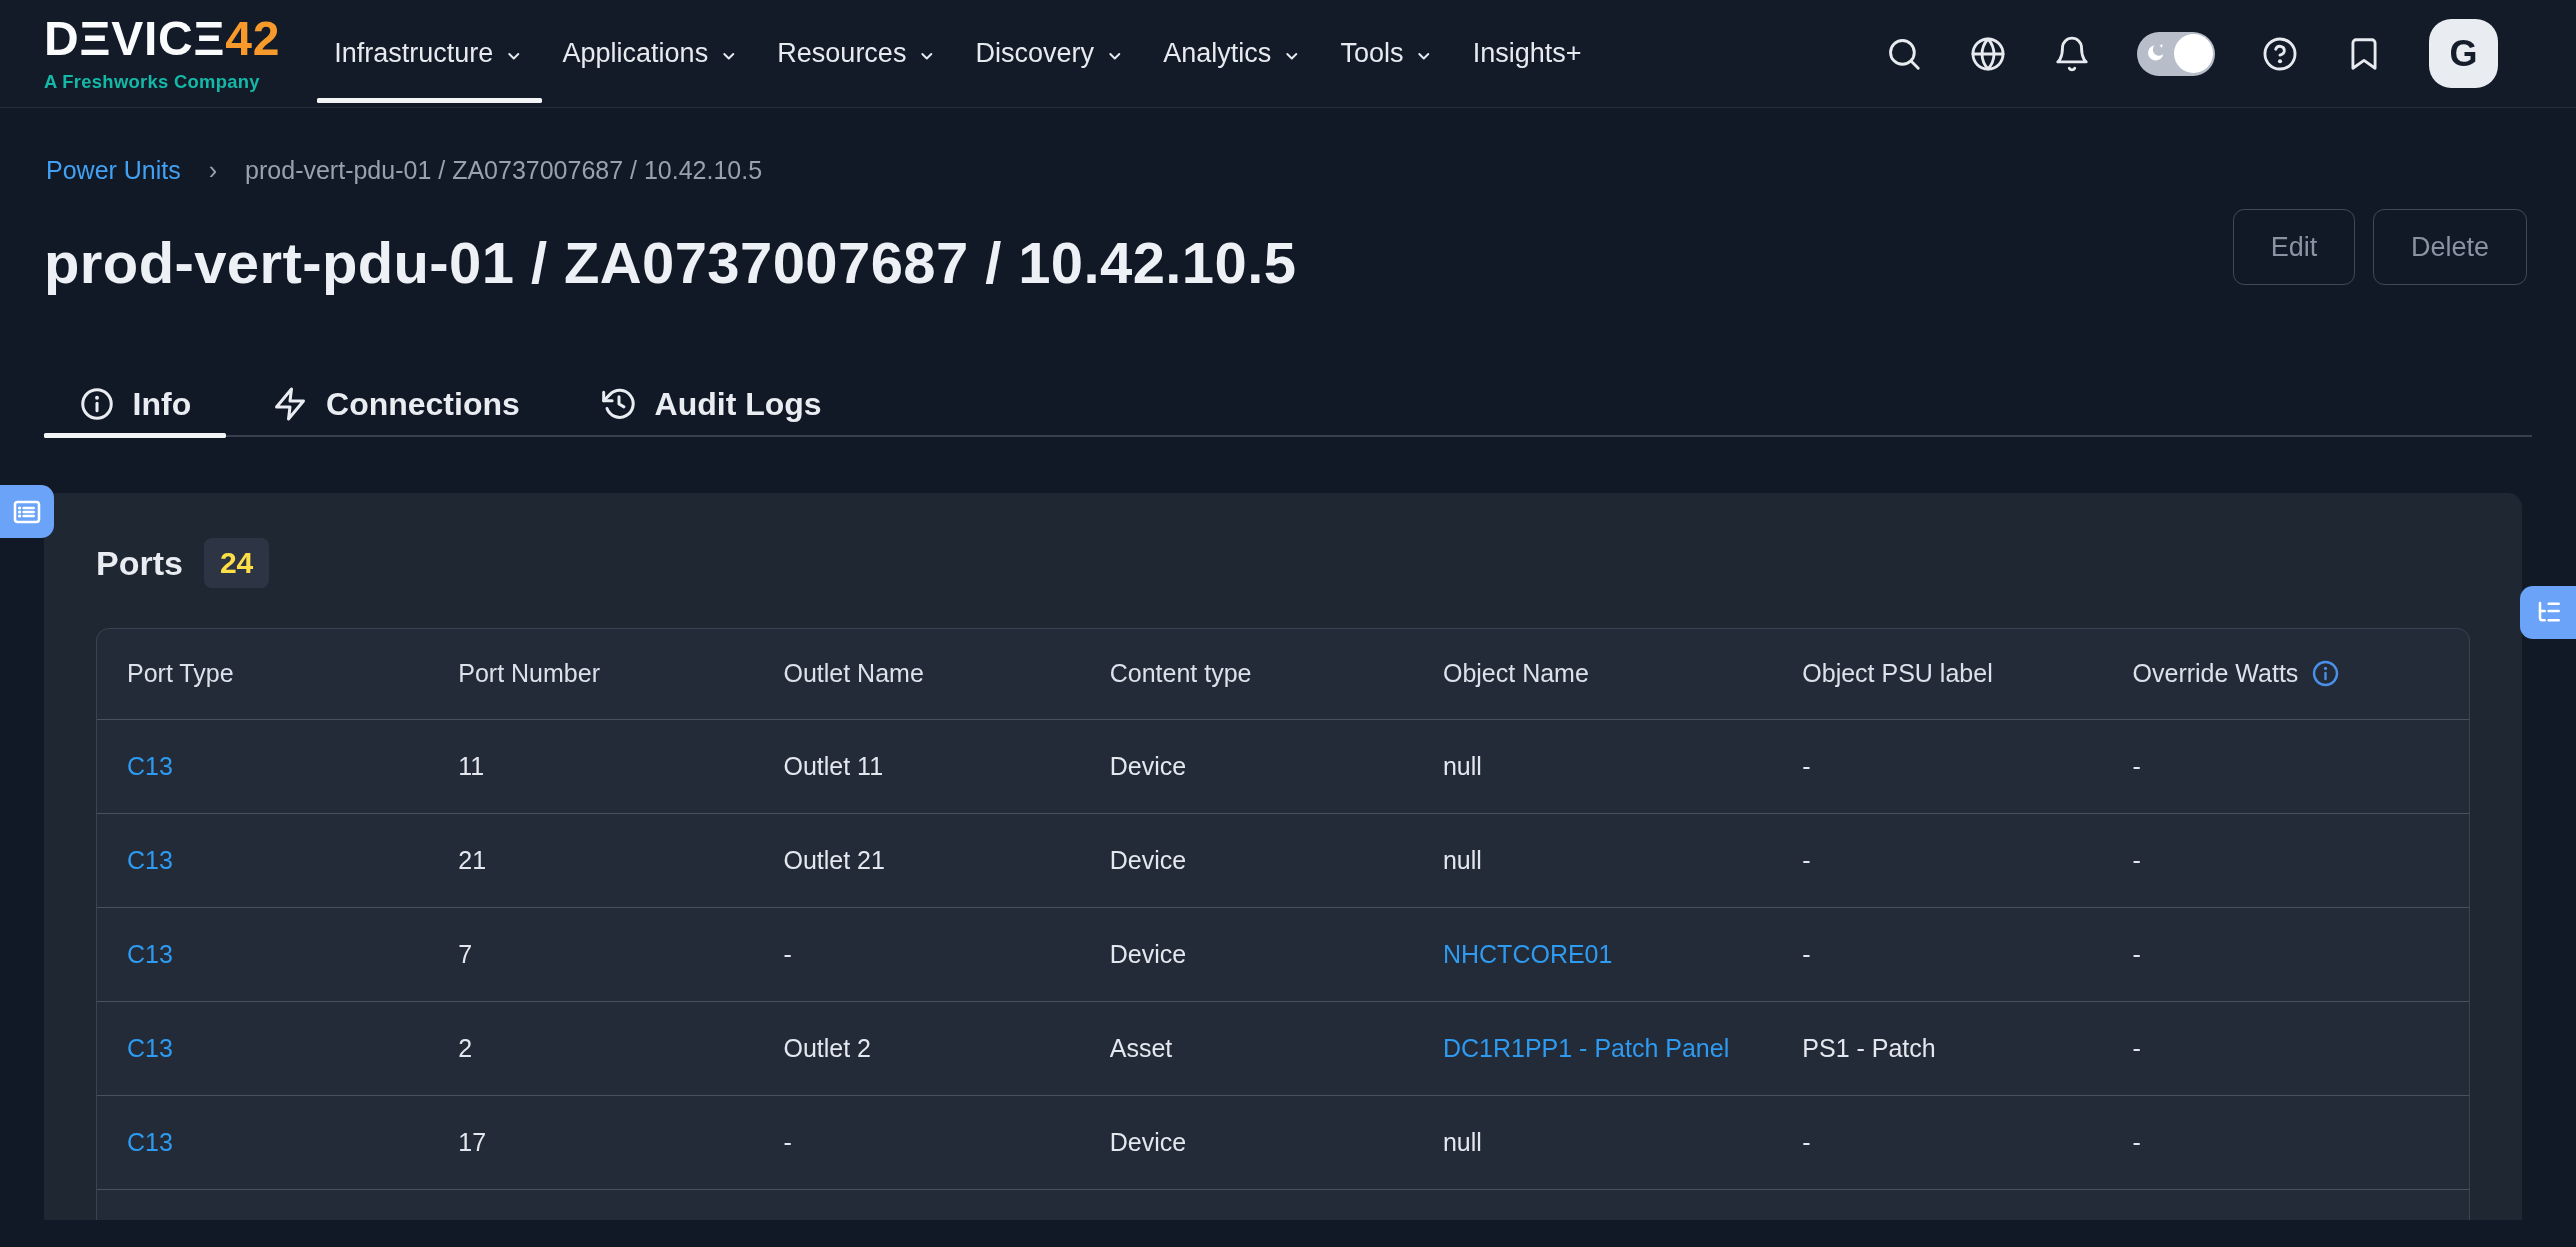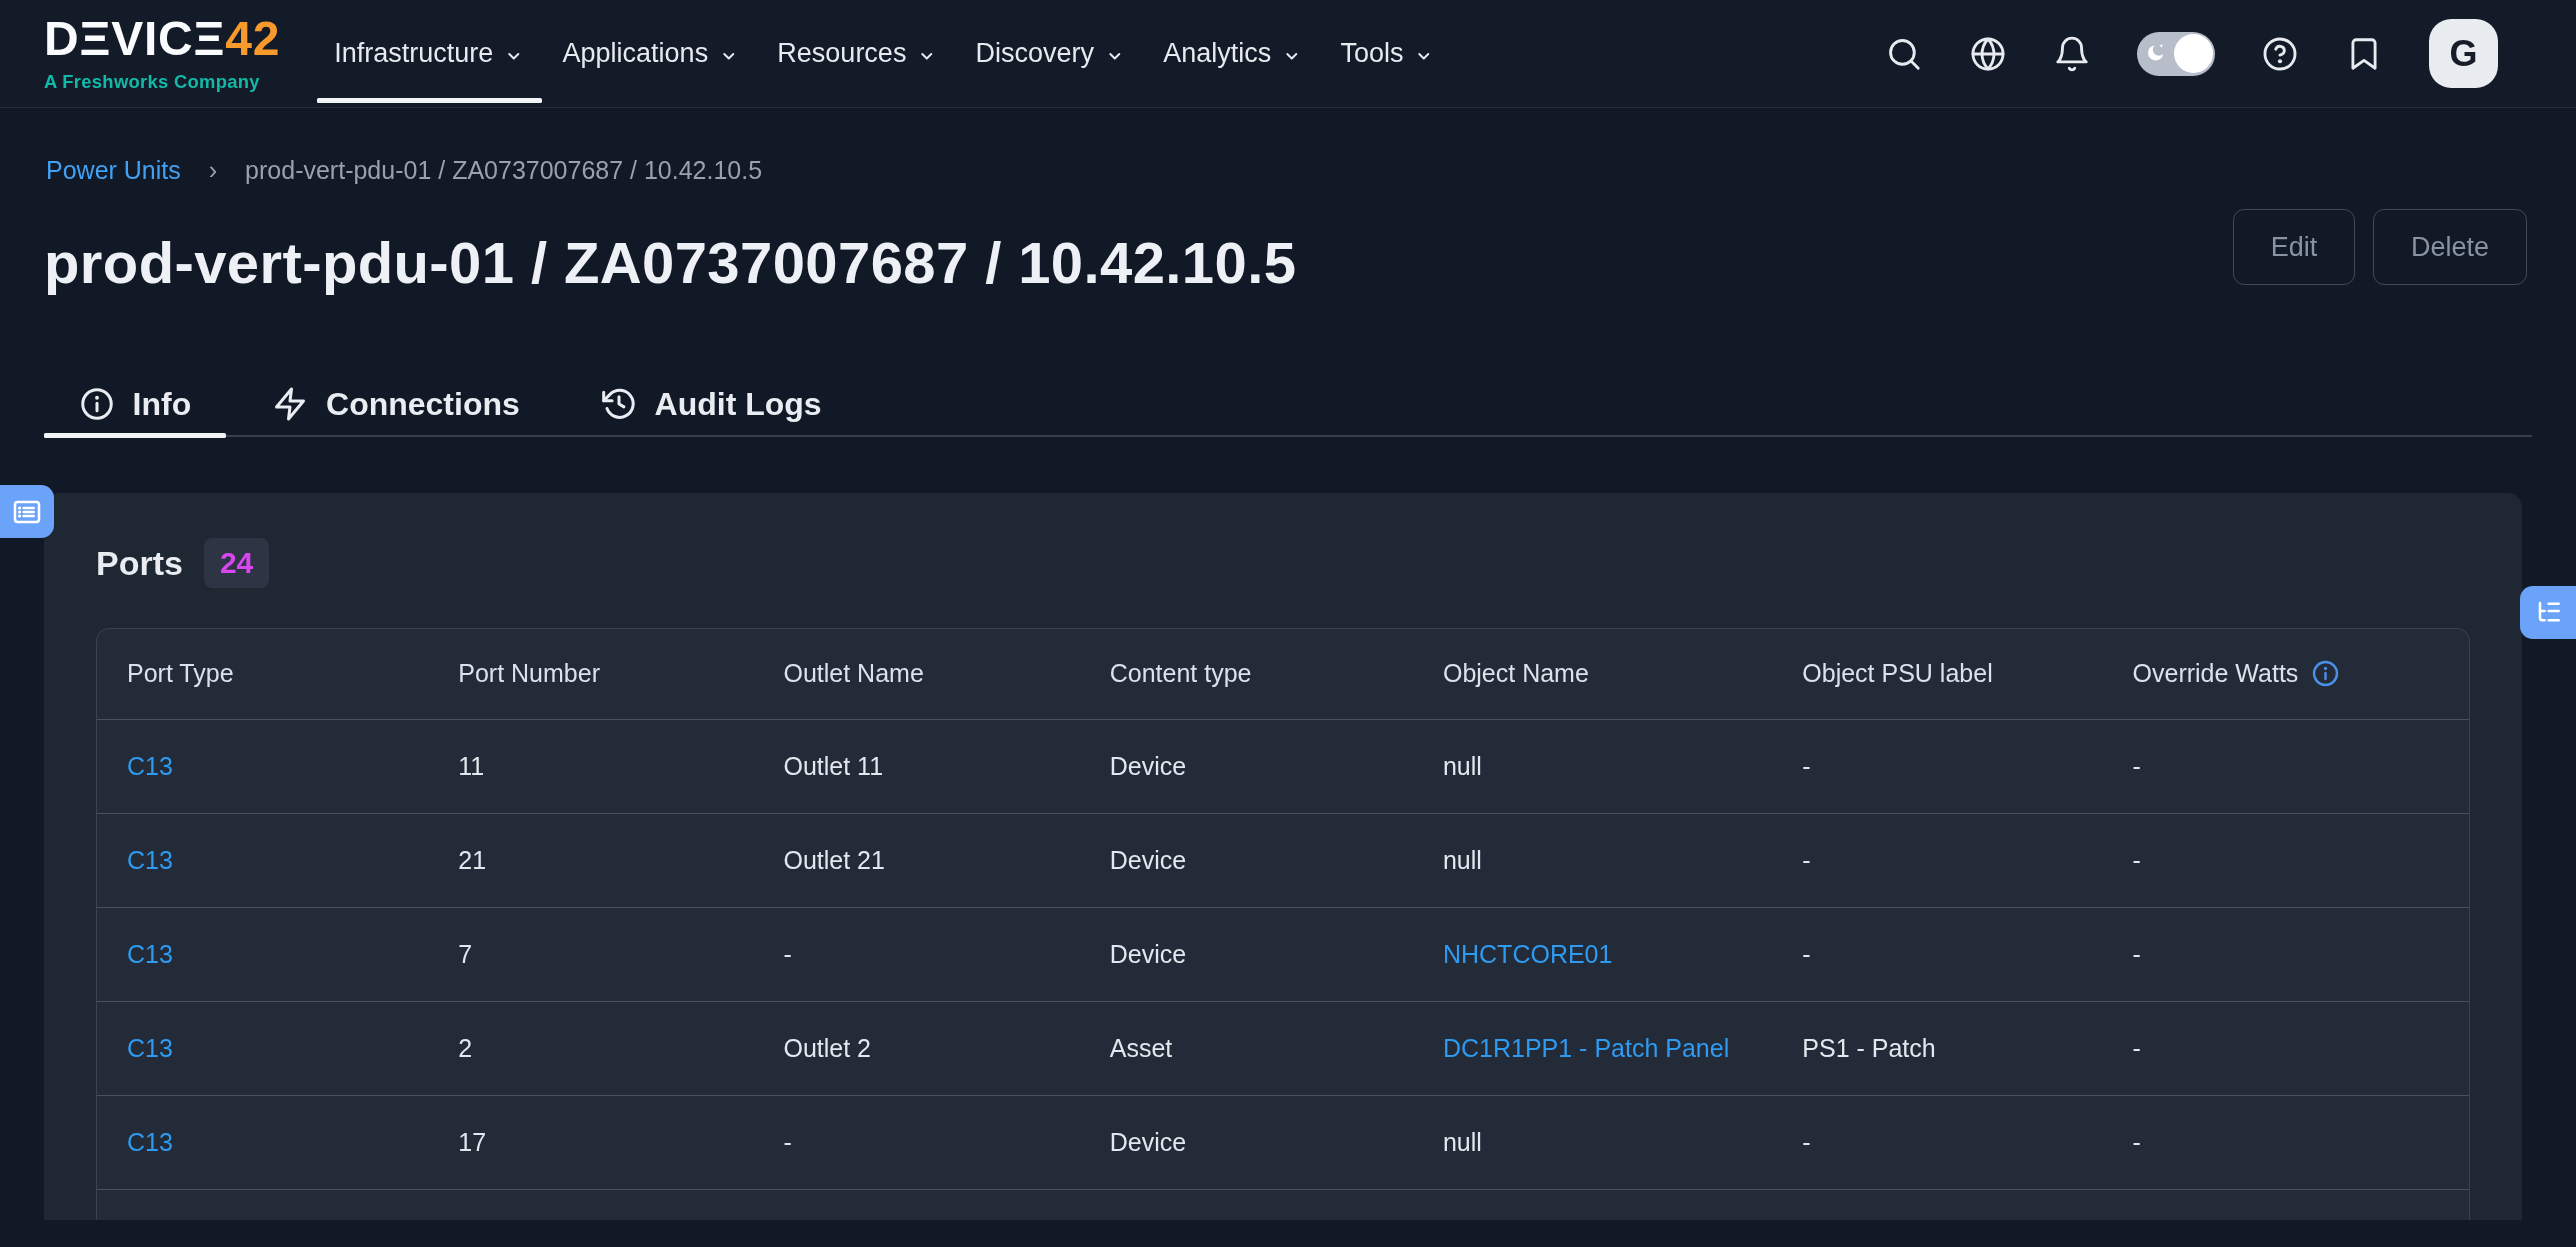--- a/index.html
+++ b/index.html
@@ -68,21 +68,21 @@
   .tab.active::after { content: ""; position: absolute; left: 0; right: 0; bottom: -3.2px; height: 4.8px;
     background: #f2f4f6; border-radius: 1.6px; }
 
   
   .card {
     position: absolute; top: 493px; left: 44px; width: 2478px; height: 727px;
     background: #1f2733; border-radius: 14.4px 14.4px 0 0; overflow: hidden;
   }
   .ports-head { display: flex; align-items: center; gap: 21px; margin: 45px 0 0 52px; }
   .ports-title { font-size: 34px; font-weight: 700; color: #e9edf2; }
-  .badge { background: #2d3544; color: #d946ef; font-size: 30px; font-weight: 700;
+  .badge { background: #2d3544; color: #fde047; font-size: 30px; font-weight: 700;
     padding: 8px 16px; border-radius: 8px; }
 
   .table-wrap { margin: 40px 52px 0 52px; border: 1.6px solid #3a4351;
     border-radius: 12.8px 12.8px 0 0; overflow: hidden; background: #232b39; }
   table { width: 100%; border-collapse: collapse; table-layout: fixed; }
   th { height: 90px; text-align: left; padding-left: 30px; font-size: 25px; font-weight: 400;
     color: #dde2ea; white-space: nowrap; }
   td { height: 94px; padding-left: 30px; font-size: 25px; color: #e4e8ee;
     border-top: 1.6px solid #49505e; white-space: nowrap; }
   .cell-link { color: #2e9bf0; cursor: pointer; }
@@ -138,20 +138,23 @@
         <span>Analytics</span>
         <svg class="chev" viewBox="0 0 24 24">
             <polyline points="7 10 12 15 17 10"></polyline>
           </svg>
       </div>
       <div class="menu-item">
         <span>Tools</span>
         <svg class="chev" viewBox="0 0 24 24">
             <polyline points="7 10 12 15 17 10"></polyline>
           </svg>
+      </div>
+      <div class="menu-item">
+        <span>Insights+</span>
       </div>
     </nav>
 
     <div class="nav-right">
       <div class="icon-btn">
         <svg viewBox="0 0 24 24">
             <circle cx="11" cy="11" r="7.5"></circle>
             <line x1="16.6" y1="16.6" x2="21" y2="21"></line>
           </svg>
       </div>

